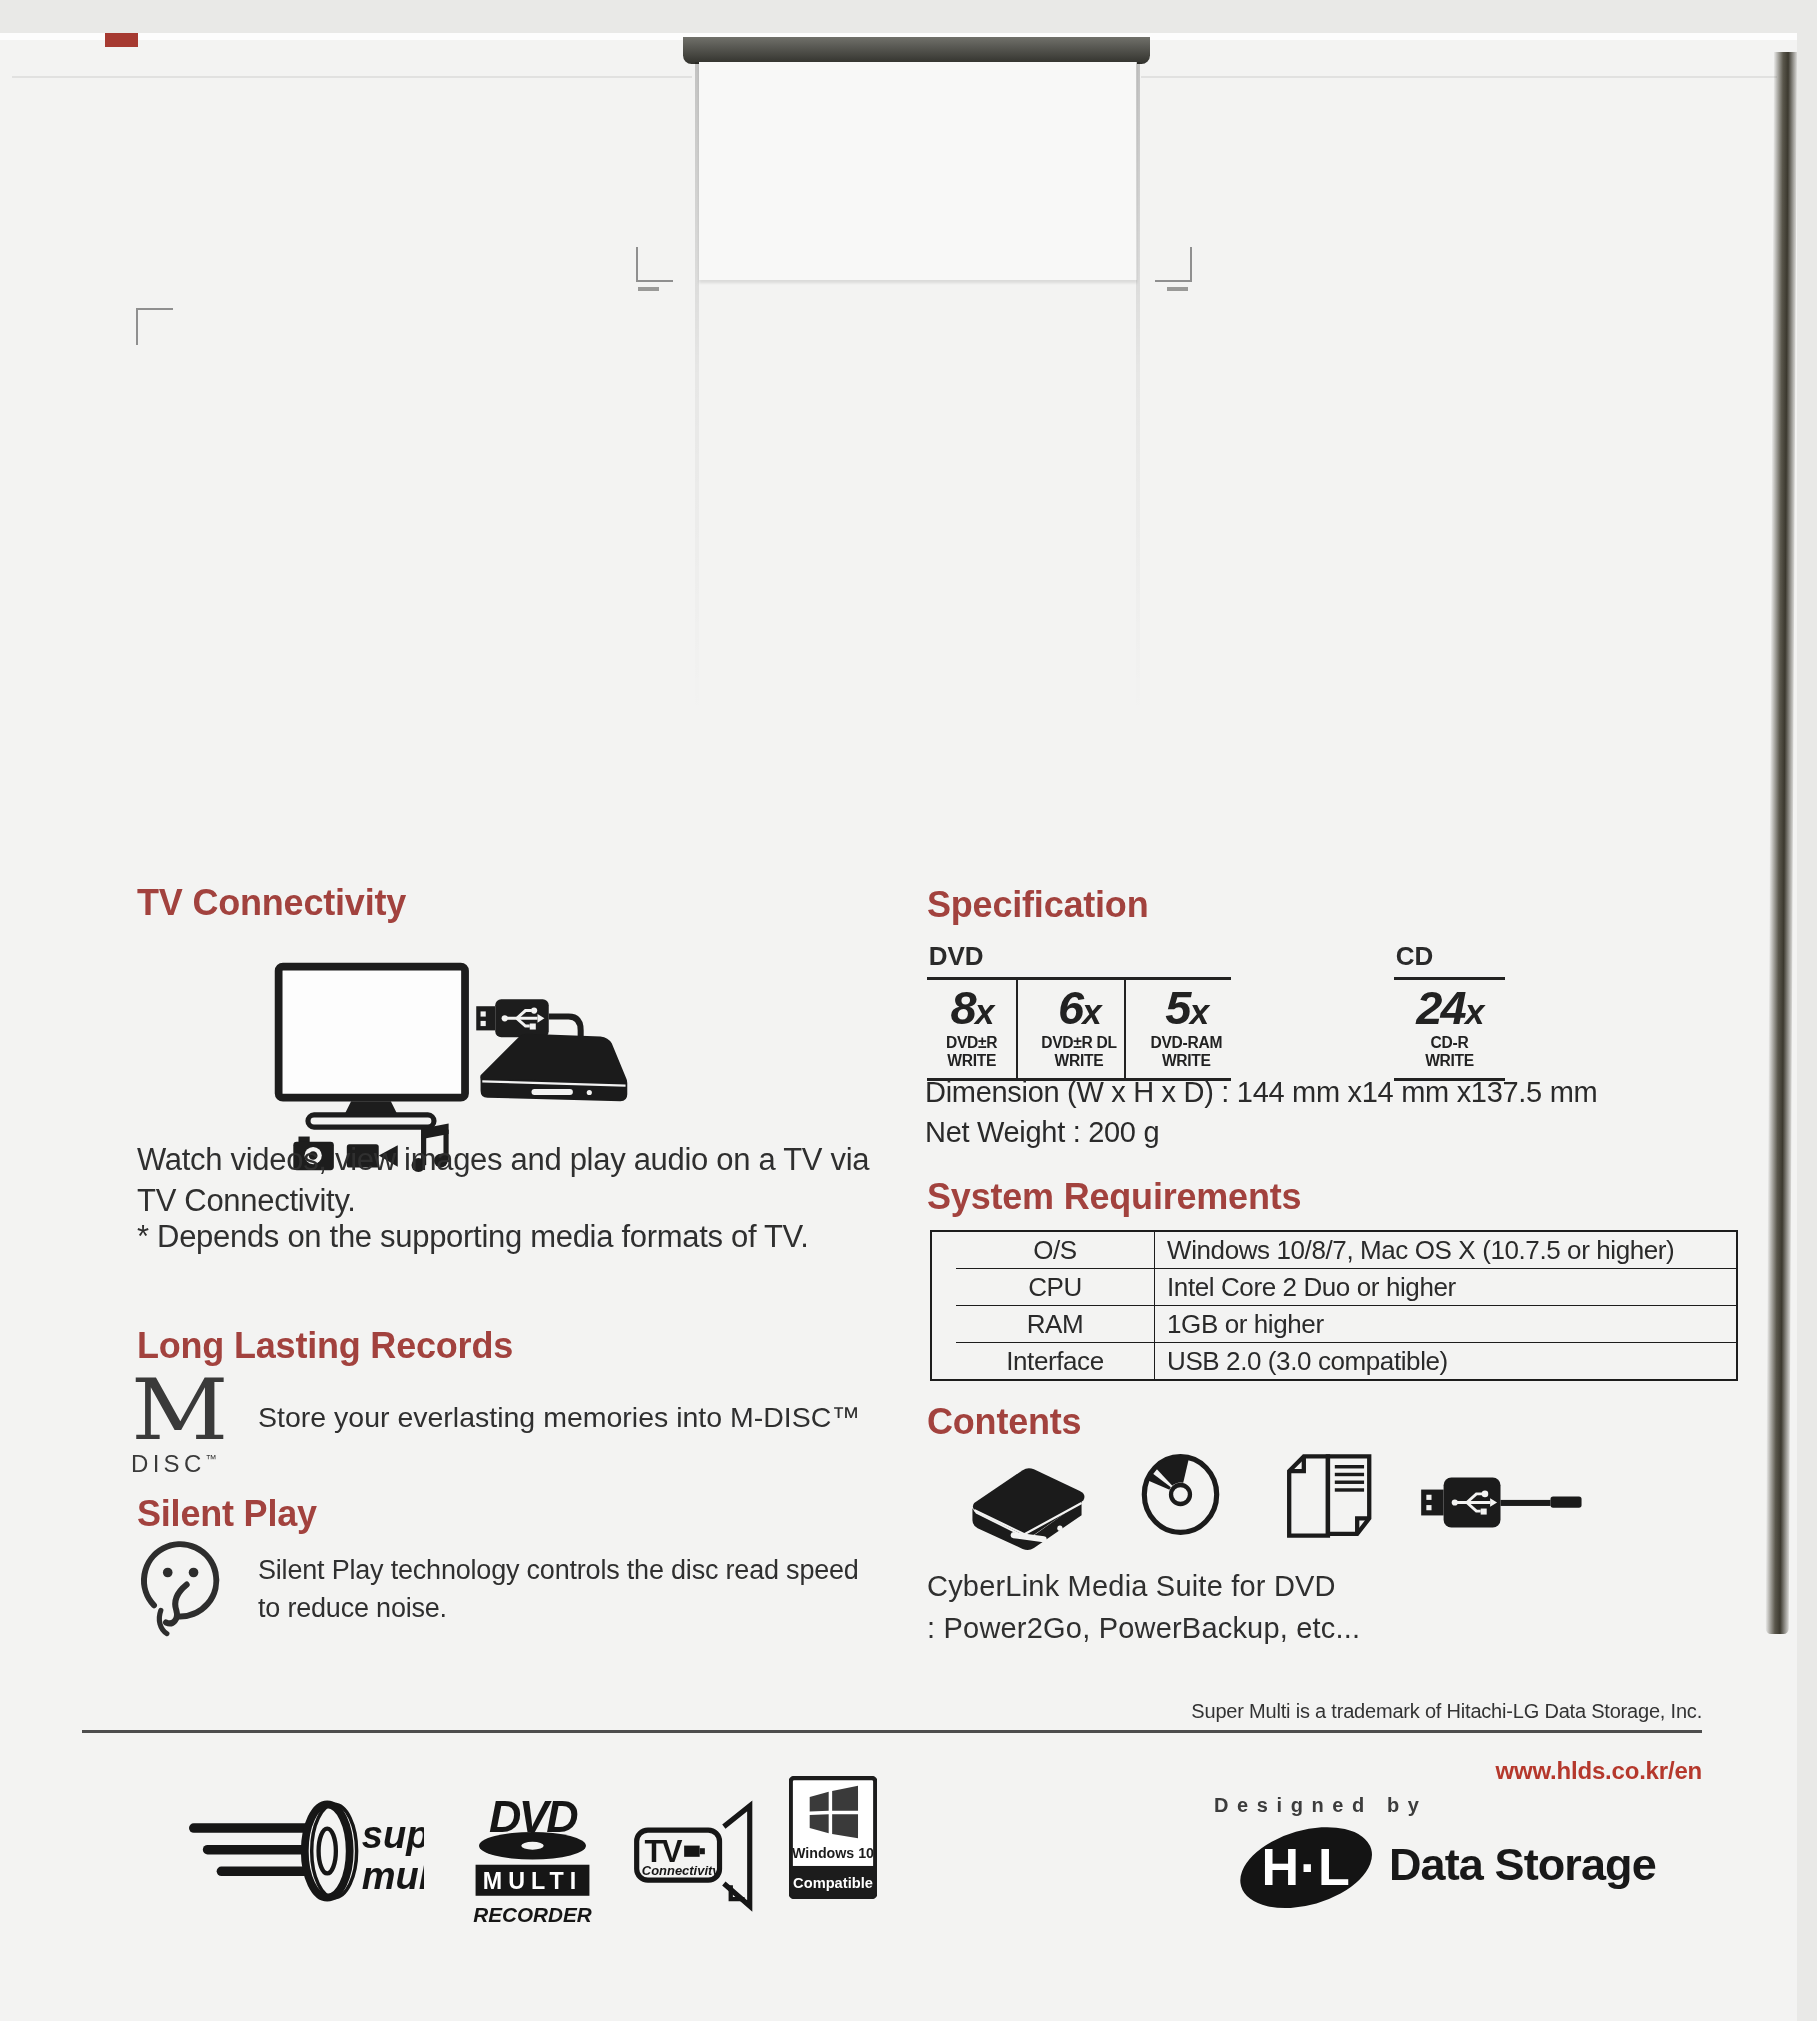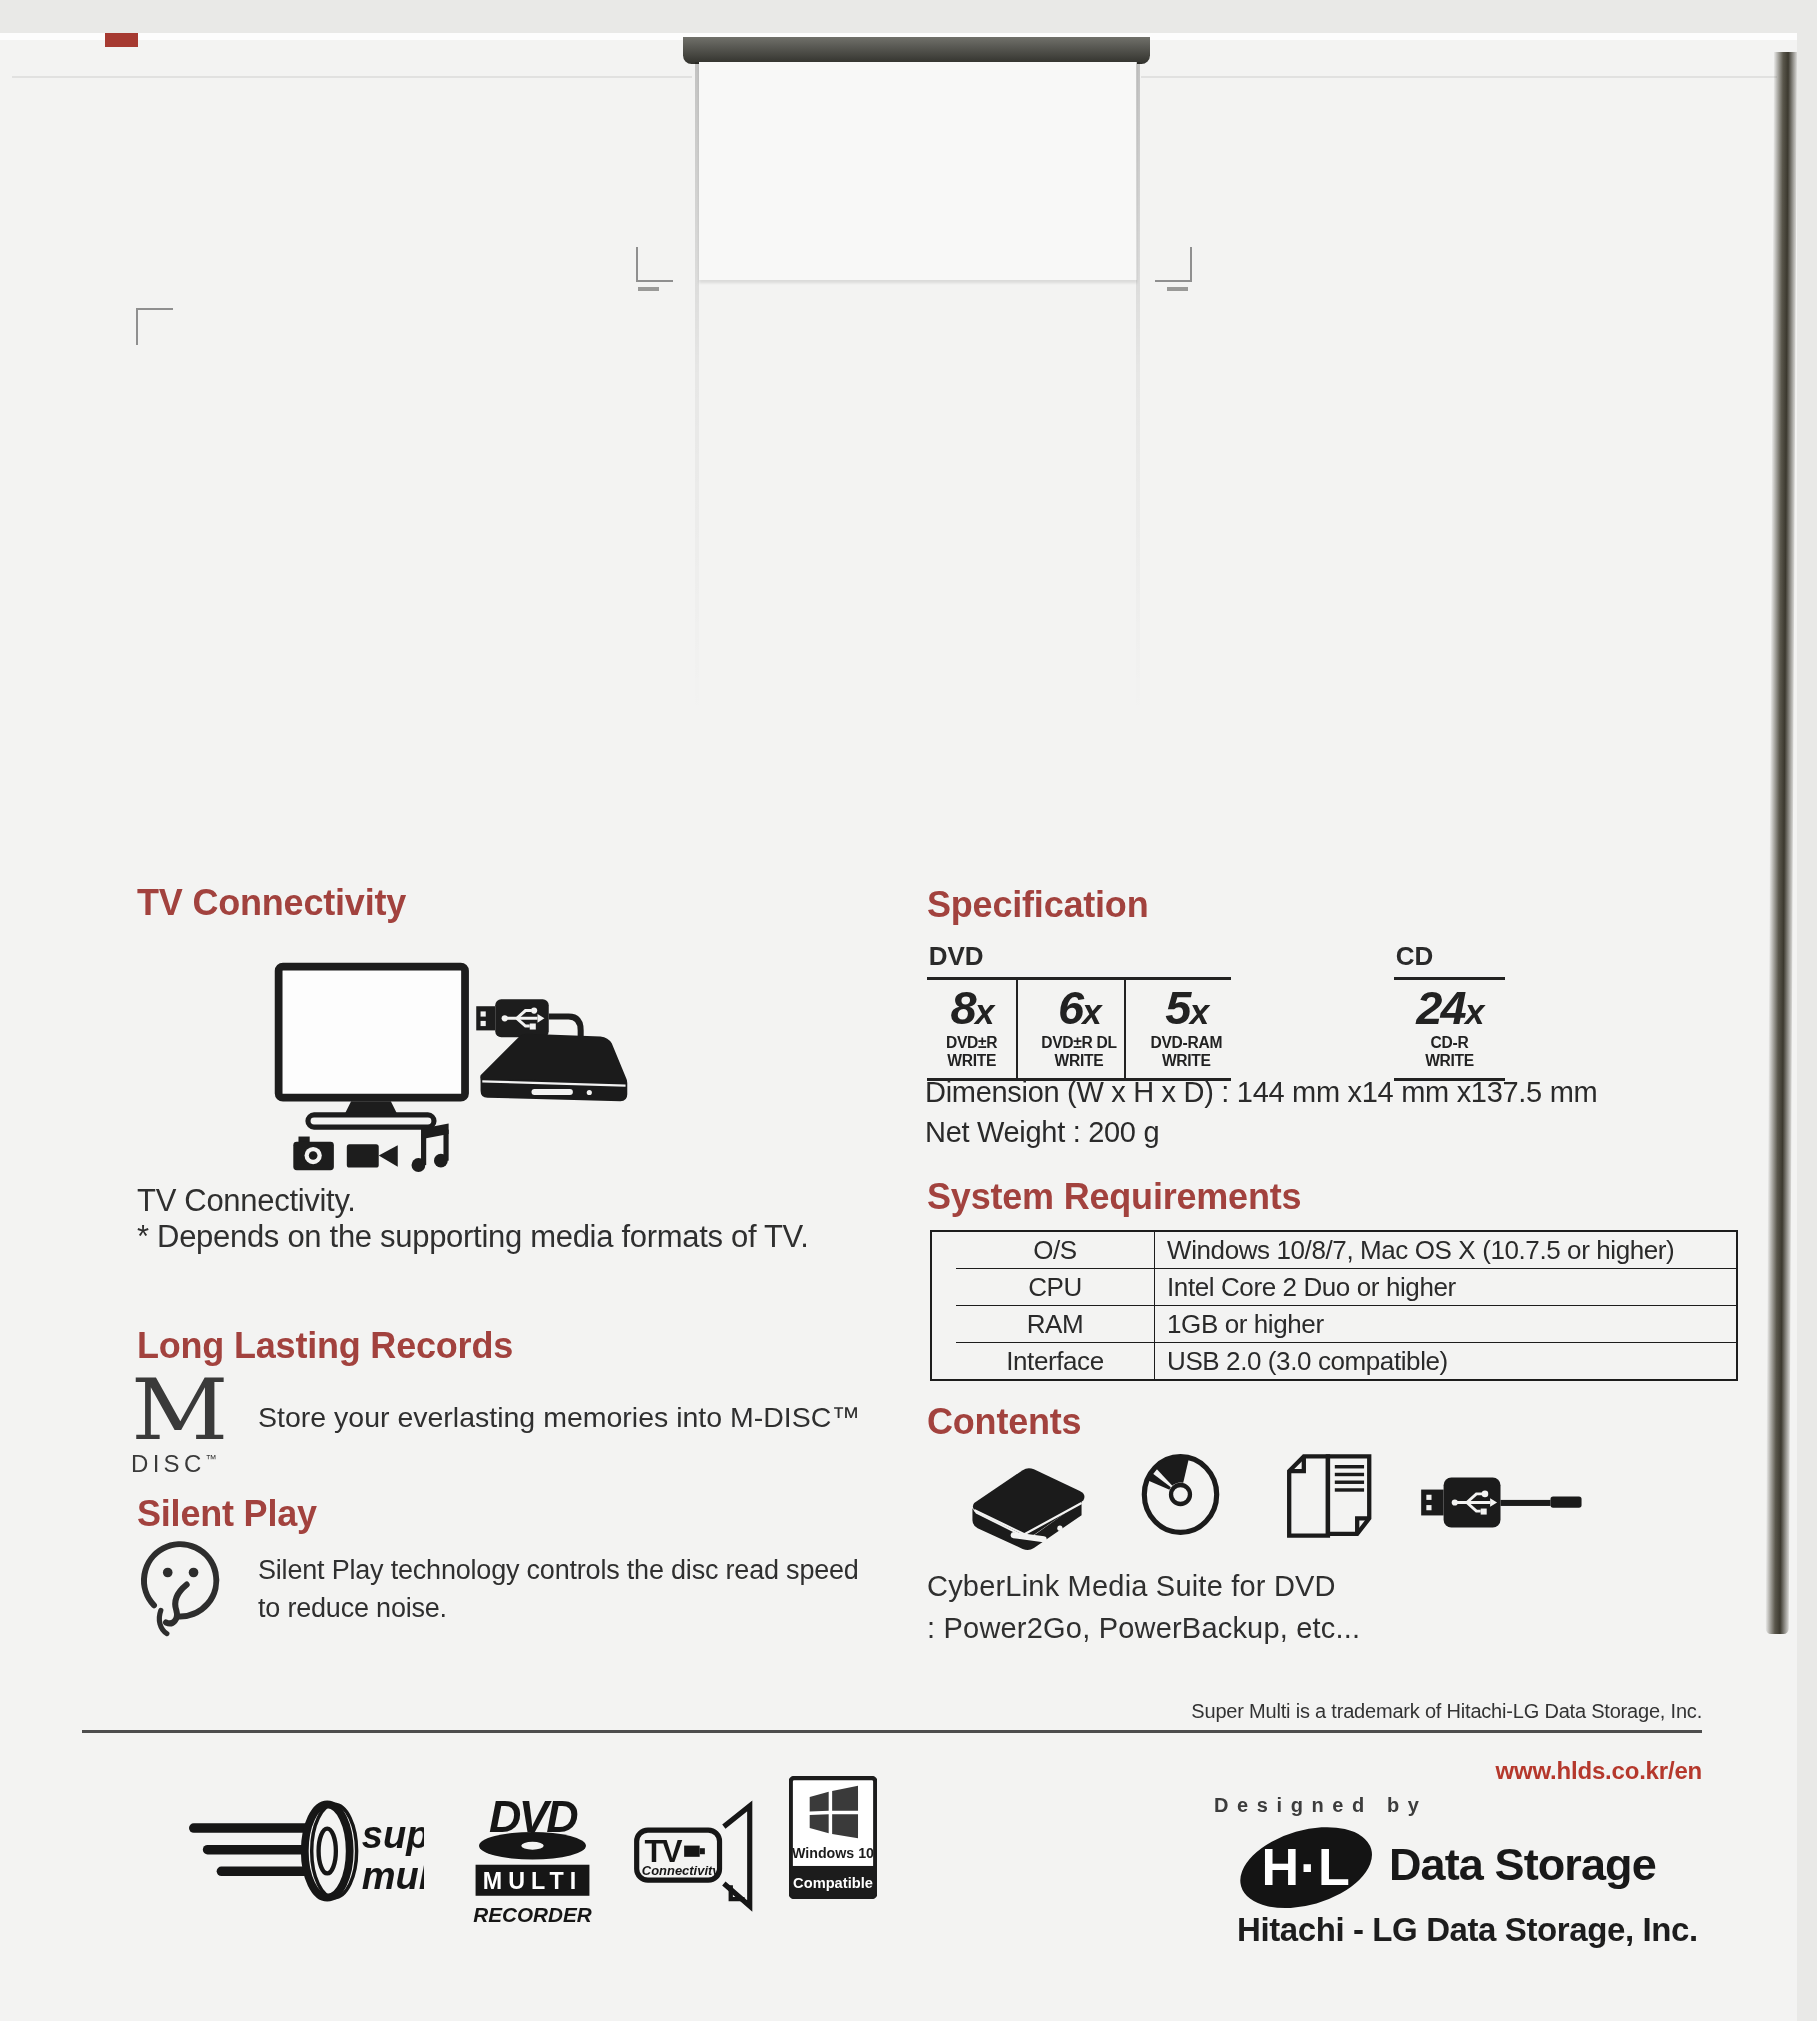--- a/index.html
+++ b/index.html
@@ -125,20 +125,21 @@
     <path d="M335 76 H358 Q372 76 372 92 V140" fill="none" stroke="#1d1d1d" stroke-width="7"></path>
     <g>
       <path d="M310 96 L395 99 Q404 100 408 107 L425 148 Q428 155 420 156 L262 152 Q254 151 256 144 L298 102 Q303 96 310 96 Z" fill="#1b1b1b"></path>
       <path d="M256 148 L256 162 Q256 170 264 170 L418 174 Q426 174 426 166 L426 152 Z" fill="#1b1b1b"></path>
       <path d="M258 151 L424 156" stroke="#f3f3f2" stroke-width="2.5"></path>
       <rect x="315" y="160" width="48" height="7" rx="3.5" fill="#f3f3f2"></rect>
       <circle cx="382" cy="164" r="3" fill="#f3f3f2"></circle>
     </g>
   </svg>
 
+  <div class="abs body-text" style="left:137px;top:1109px;">Watch videos, view images and play audio on a TV via</div>
   <div class="abs body-text" style="left:137px;top:1150px;">TV Connectivity.</div>
   <div class="abs body-text" style="left:137px;top:1186px;">* Depends on the supporting media formats of TV.</div>
 
   <div class="abs h2" style="left:137px;top:1292px;">Long Lasting Records</div>
 
   <div class="abs" style="left:131px;top:1339px;">
     <div id="mdisc-m">M</div>
     <div id="mdisc-disc"><span>DISC</span><sup>™</sup></div>
   </div>
   <div class="abs" style="left:258px;top:1368px;font-size:28.5px;color:#2f2f2f;white-space:nowrap;">Store your everlasting memories into M-DISC™</div>
@@ -261,21 +262,20 @@
   <div class="abs" id="trademark">Super Multi is a trademark of Hitachi-LG Data Storage, Inc.</div>
   <div class="abs" id="footer-rule"></div>
   <div class="abs" id="website">www.hlds.co.kr/en</div>
   <div class="abs" id="designed-by">Designed by</div>
 
   <svg class="abs" style="left:1235px;top:1786px;" width="144" height="99" viewBox="0 0 166 114">
     <ellipse cx="82" cy="56" rx="78" ry="43" fill="#141414" transform="rotate(-16 82 56)"></ellipse>
     <text x="82" y="76" text-anchor="middle" font-size="60" font-weight="800" fill="#ffffff" letter-spacing="1">H·L</text>
   </svg>
   <div class="abs" id="brand-name">Data Storage</div>
-  <div class="abs" id="company">Hitachi - LG Data Storage, Inc.</div>
 
   <svg class="abs" style="left:189px;top:1766px;" width="235" height="104" viewBox="0 0 272 120">
     <g fill="#161616">
       <rect x="0" y="28" width="148" height="11" rx="5.5"></rect>
       <rect x="16" y="53" width="132" height="11" rx="5.5"></rect>
       <rect x="32" y="78" width="116" height="11" rx="5.5"></rect>
     </g>
     <ellipse cx="160" cy="60" rx="26" ry="54" fill="#f3f3f2" stroke="#161616" stroke-width="9"></ellipse>
     <ellipse cx="168" cy="60" rx="26" ry="54" fill="none" stroke="#161616" stroke-width="4"></ellipse>
     <ellipse cx="160" cy="60" rx="10" ry="26" fill="none" stroke="#161616" stroke-width="5"></ellipse>

